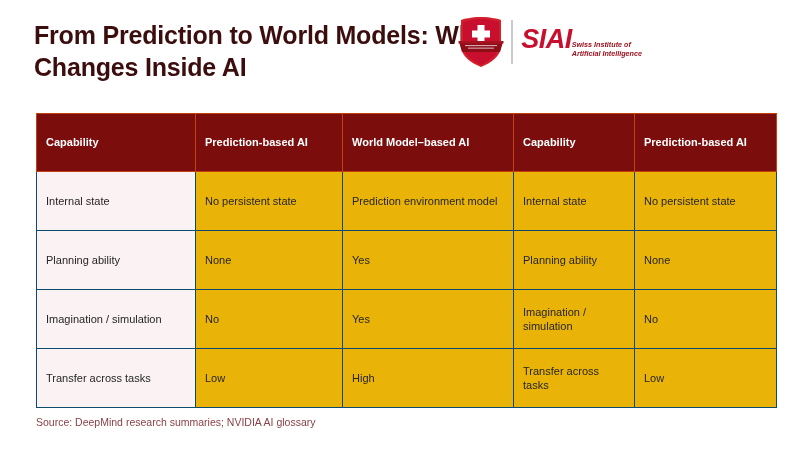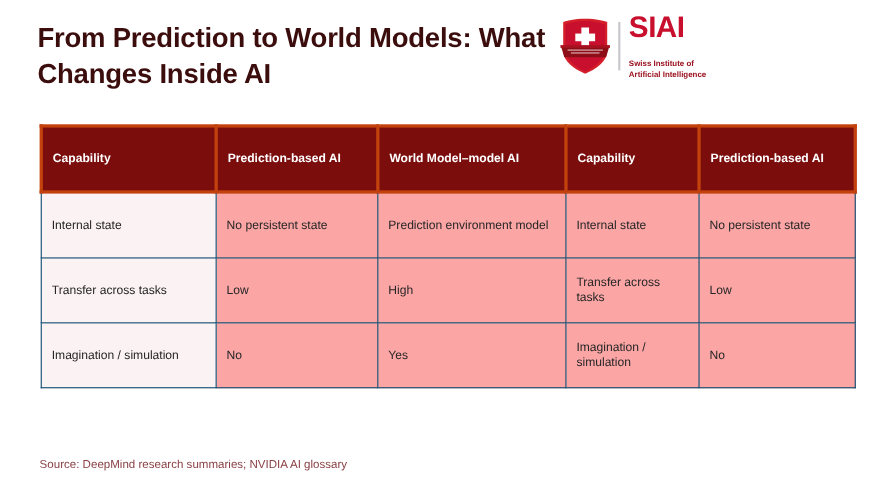--- a/index.html
+++ b/index.html
@@ -54,23 +54,24 @@
   }
   .logo-divider {
     width: 2px;
     height: 44px;
     background: #C9C9CE;
     margin: 0 8px 0 6px;
     flex: none;
   }
   .logo-text {
     display: flex;
-    flex-direction: column;
+    flex-direction: row;
     justify-content: center;
     line-height: 1;
+    font-style: italic;
   }
   .logo-acronym {
     font-size: 27px;
     font-weight: bold;
     color: #C8102E;
     letter-spacing: -0.5px;
     line-height: 1;
   }
   .logo-sub {
     font-size: 7.2px;
@@ -104,26 +105,26 @@
     line-height: 1.3;
     word-wrap: break-word;
     overflow-wrap: break-word;
     word-break: break-word;
   }
   table.matrix thead th {
     background: #7B0D0D;
     color: #ffffff;
     font-weight: bold;
     font-size: 11px;
-    border: 3px solid #c2410c;
+    border: 1px solid #c2410c;
     height: 45px;
     padding: 6px 9px;
   }
   table.matrix tbody td {
-    background: #fca5a5;
+    background: #eab308;
     height: 46px;
   }
   table.matrix tbody td.firstcol {
     background: #FBF2F3;
   }
   .col1 { width: 159px; }
   .col2 { width: 147px; }
   .col3 { width: 171px; }
   .col4 { width: 121px; }
   .col5 { width: 142px; }
@@ -174,46 +175,53 @@
         <col class="col1">
           <col class="col2">
           <col class="col3">
           <col class="col4">
           <col class="col5">
       </colgroup>
       <thead>
         <tr>
           <th>Capability</th>
           <th>Prediction-based AI</th>
-          <th>World Model–model AI</th>
+          <th>World Model–based AI</th>
           <th>Capability</th>
           <th>Prediction-based AI</th>
         </tr>
       </thead>
       <tbody>
         <tr>
           <td class="firstcol">Internal state</td>
           <td>No persistent state</td>
           <td>Prediction environment model</td>
           <td>Internal state</td>
           <td>No persistent state</td>
         </tr>
         <tr>
+          <td class="firstcol">Planning ability</td>
+          <td>None</td>
+          <td>Yes</td>
+          <td>Planning ability</td>
+          <td>None</td>
+        </tr>
+        <tr>
+          <td class="firstcol">Imagination / simulation</td>
+          <td>No</td>
+          <td>Yes</td>
+          <td>Imagination / simulation</td>
+          <td>No</td>
+        </tr>
+        <tr>
           <td class="firstcol">Transfer across tasks</td>
           <td>Low</td>
           <td>High</td>
           <td>Transfer across tasks</td>
           <td>Low</td>
         </tr>
-        <tr>
-          <td class="firstcol">Imagination / simulation</td>
-          <td>No</td>
-          <td>Yes</td>
-          <td>Imagination / simulation</td>
-          <td>No</td>
-        </tr>
       </tbody>
     </table>
   </div>
 
   <div class="source">Source: DeepMind research summaries; NVIDIA AI glossary</div>
 
 </div>
 
 </body></html>

